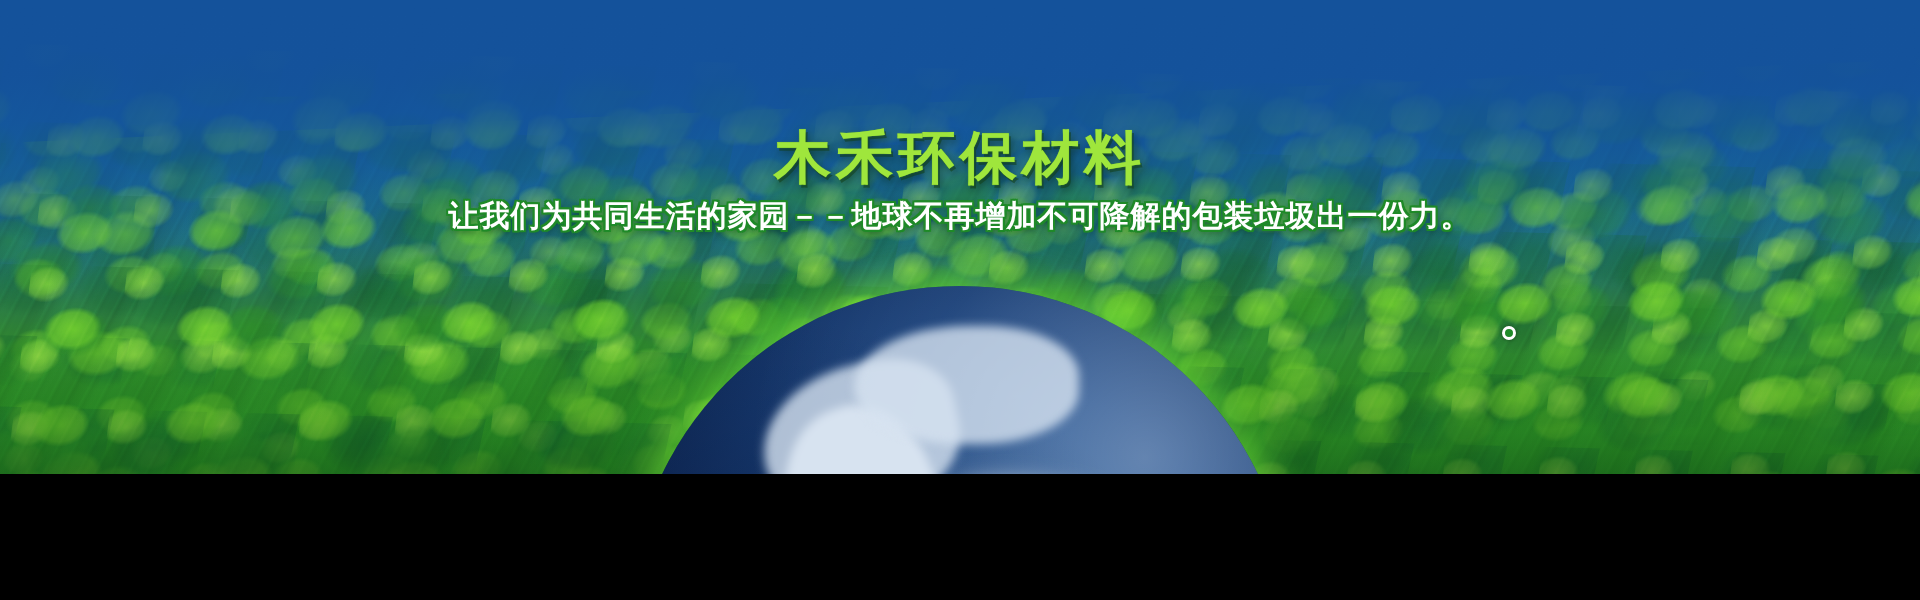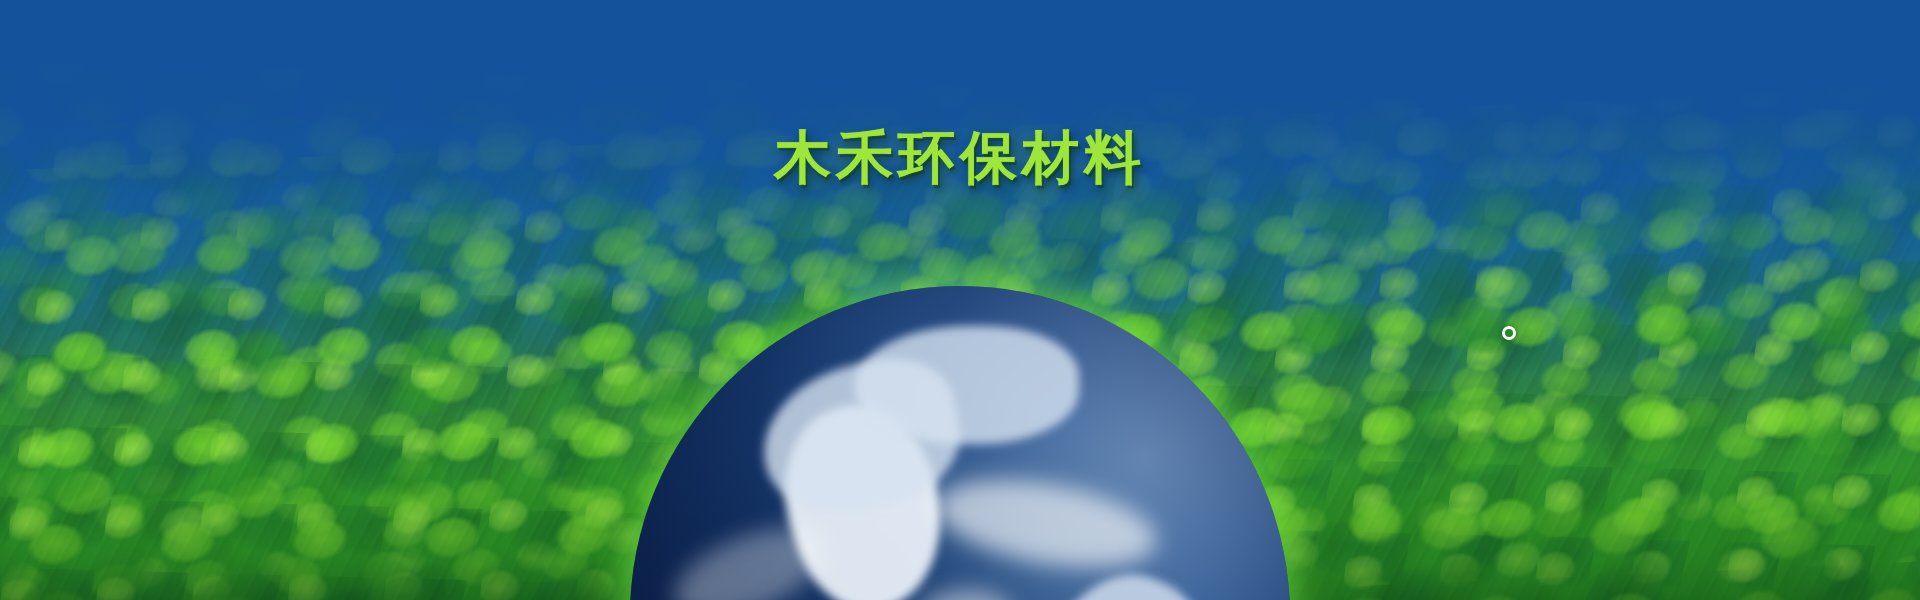--- a/index.html
+++ b/index.html
@@ -3,21 +3,21 @@
 <meta charset="utf-8">
 <title>Banner</title>
 <style>
   * { margin:0; padding:0; box-sizing:border-box; }
   html,body { background:#000; }
   body { font-family:"Liberation Sans", sans-serif; }
 
   .banner {
     position:relative;
     width:1920px;
-    height:600px;
+    height:474px;
     overflow:hidden;
     background:#404040;
   }
 
   
   .sky {
     position:absolute; inset:0;
     background:
       linear-gradient(to bottom,
         #14529b 0%,
@@ -230,17 +230,18 @@
       <div class="feat ice2" style="left:62%; top:44%; width:26%; height:34%; border-radius:44% 56% 40% 60%; transform:rotate(22deg);"></div>
 
       <div class="feat cld" style="left:46%; top:30%; width:34%; height:12%; border-radius:50%; transform:rotate(10deg);"></div>
       <div class="feat cld" style="left:6%;  top:38%; width:24%; height:11%; border-radius:50%; transform:rotate(-22deg); opacity:0.55;"></div>
       <div class="feat cld" style="left:44%; top:46%; width:14%; height:8%;  border-radius:50%; opacity:0.8;"></div>
     </div>
   </div>
 
   <div class="text-block">
     <div class="title">木禾环保材料</div>
+    <div class="sub2">让我们为共同生活的家园－－地球不再增加不可降解的包装垃圾出一份力。</div>
   </div>
 
   <div class="dot-marker"></div>
 
 </div>
 
 </body></html>

